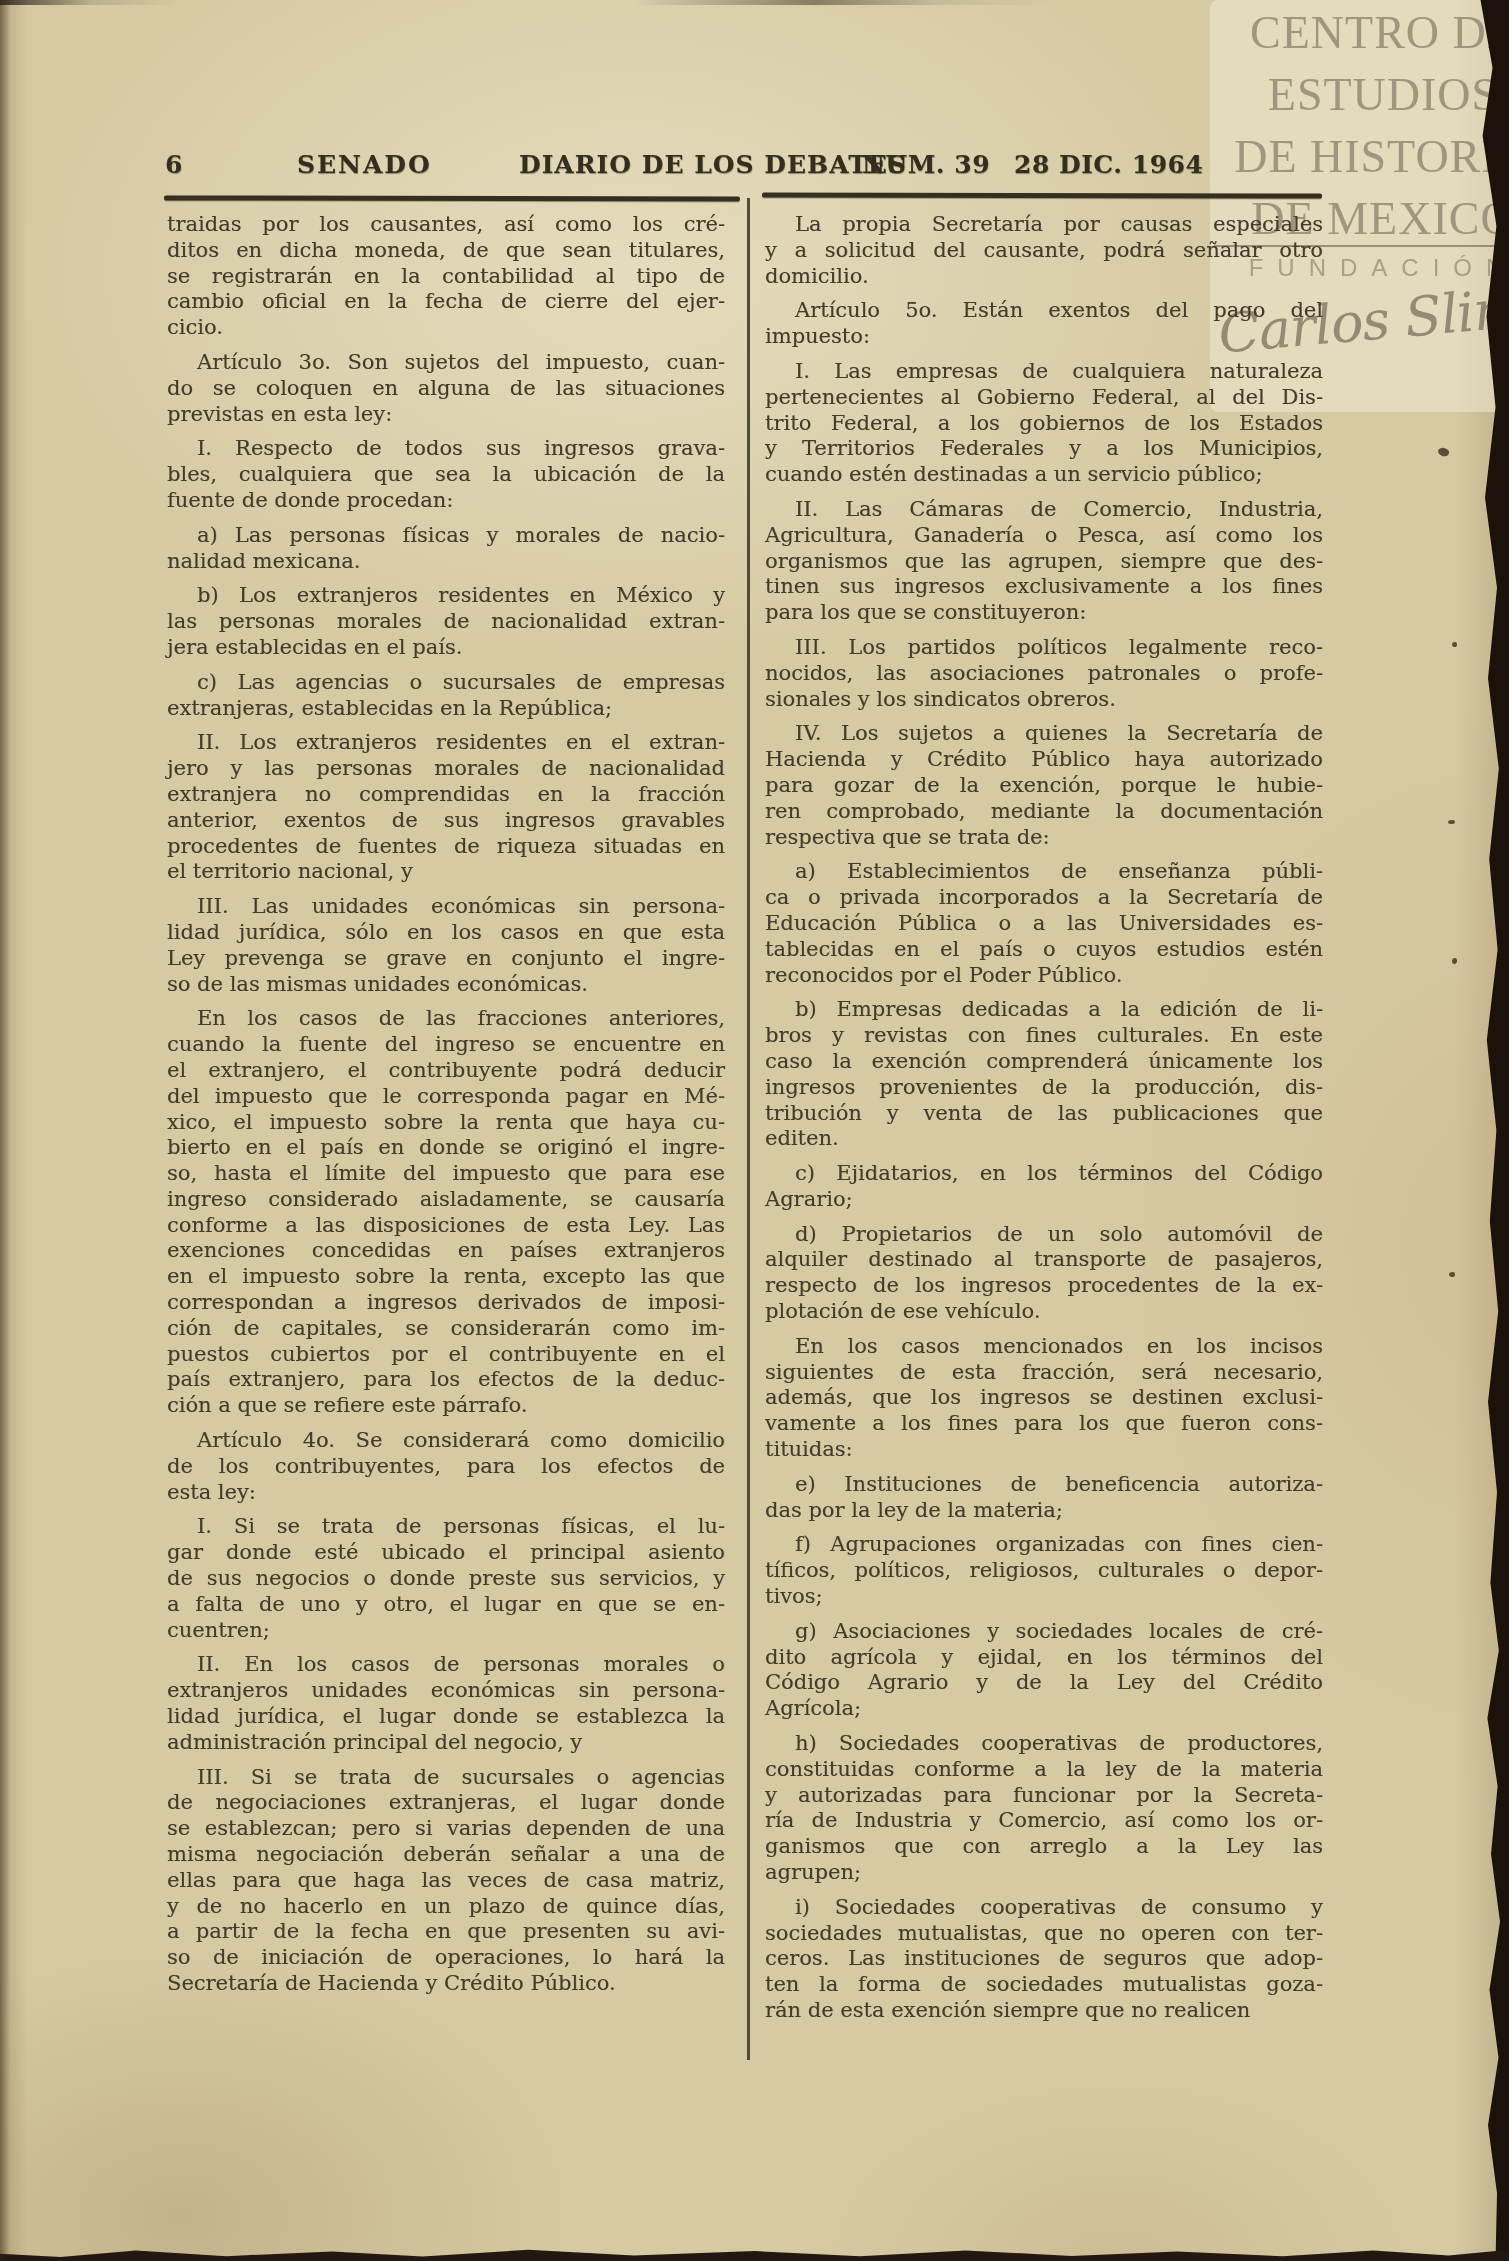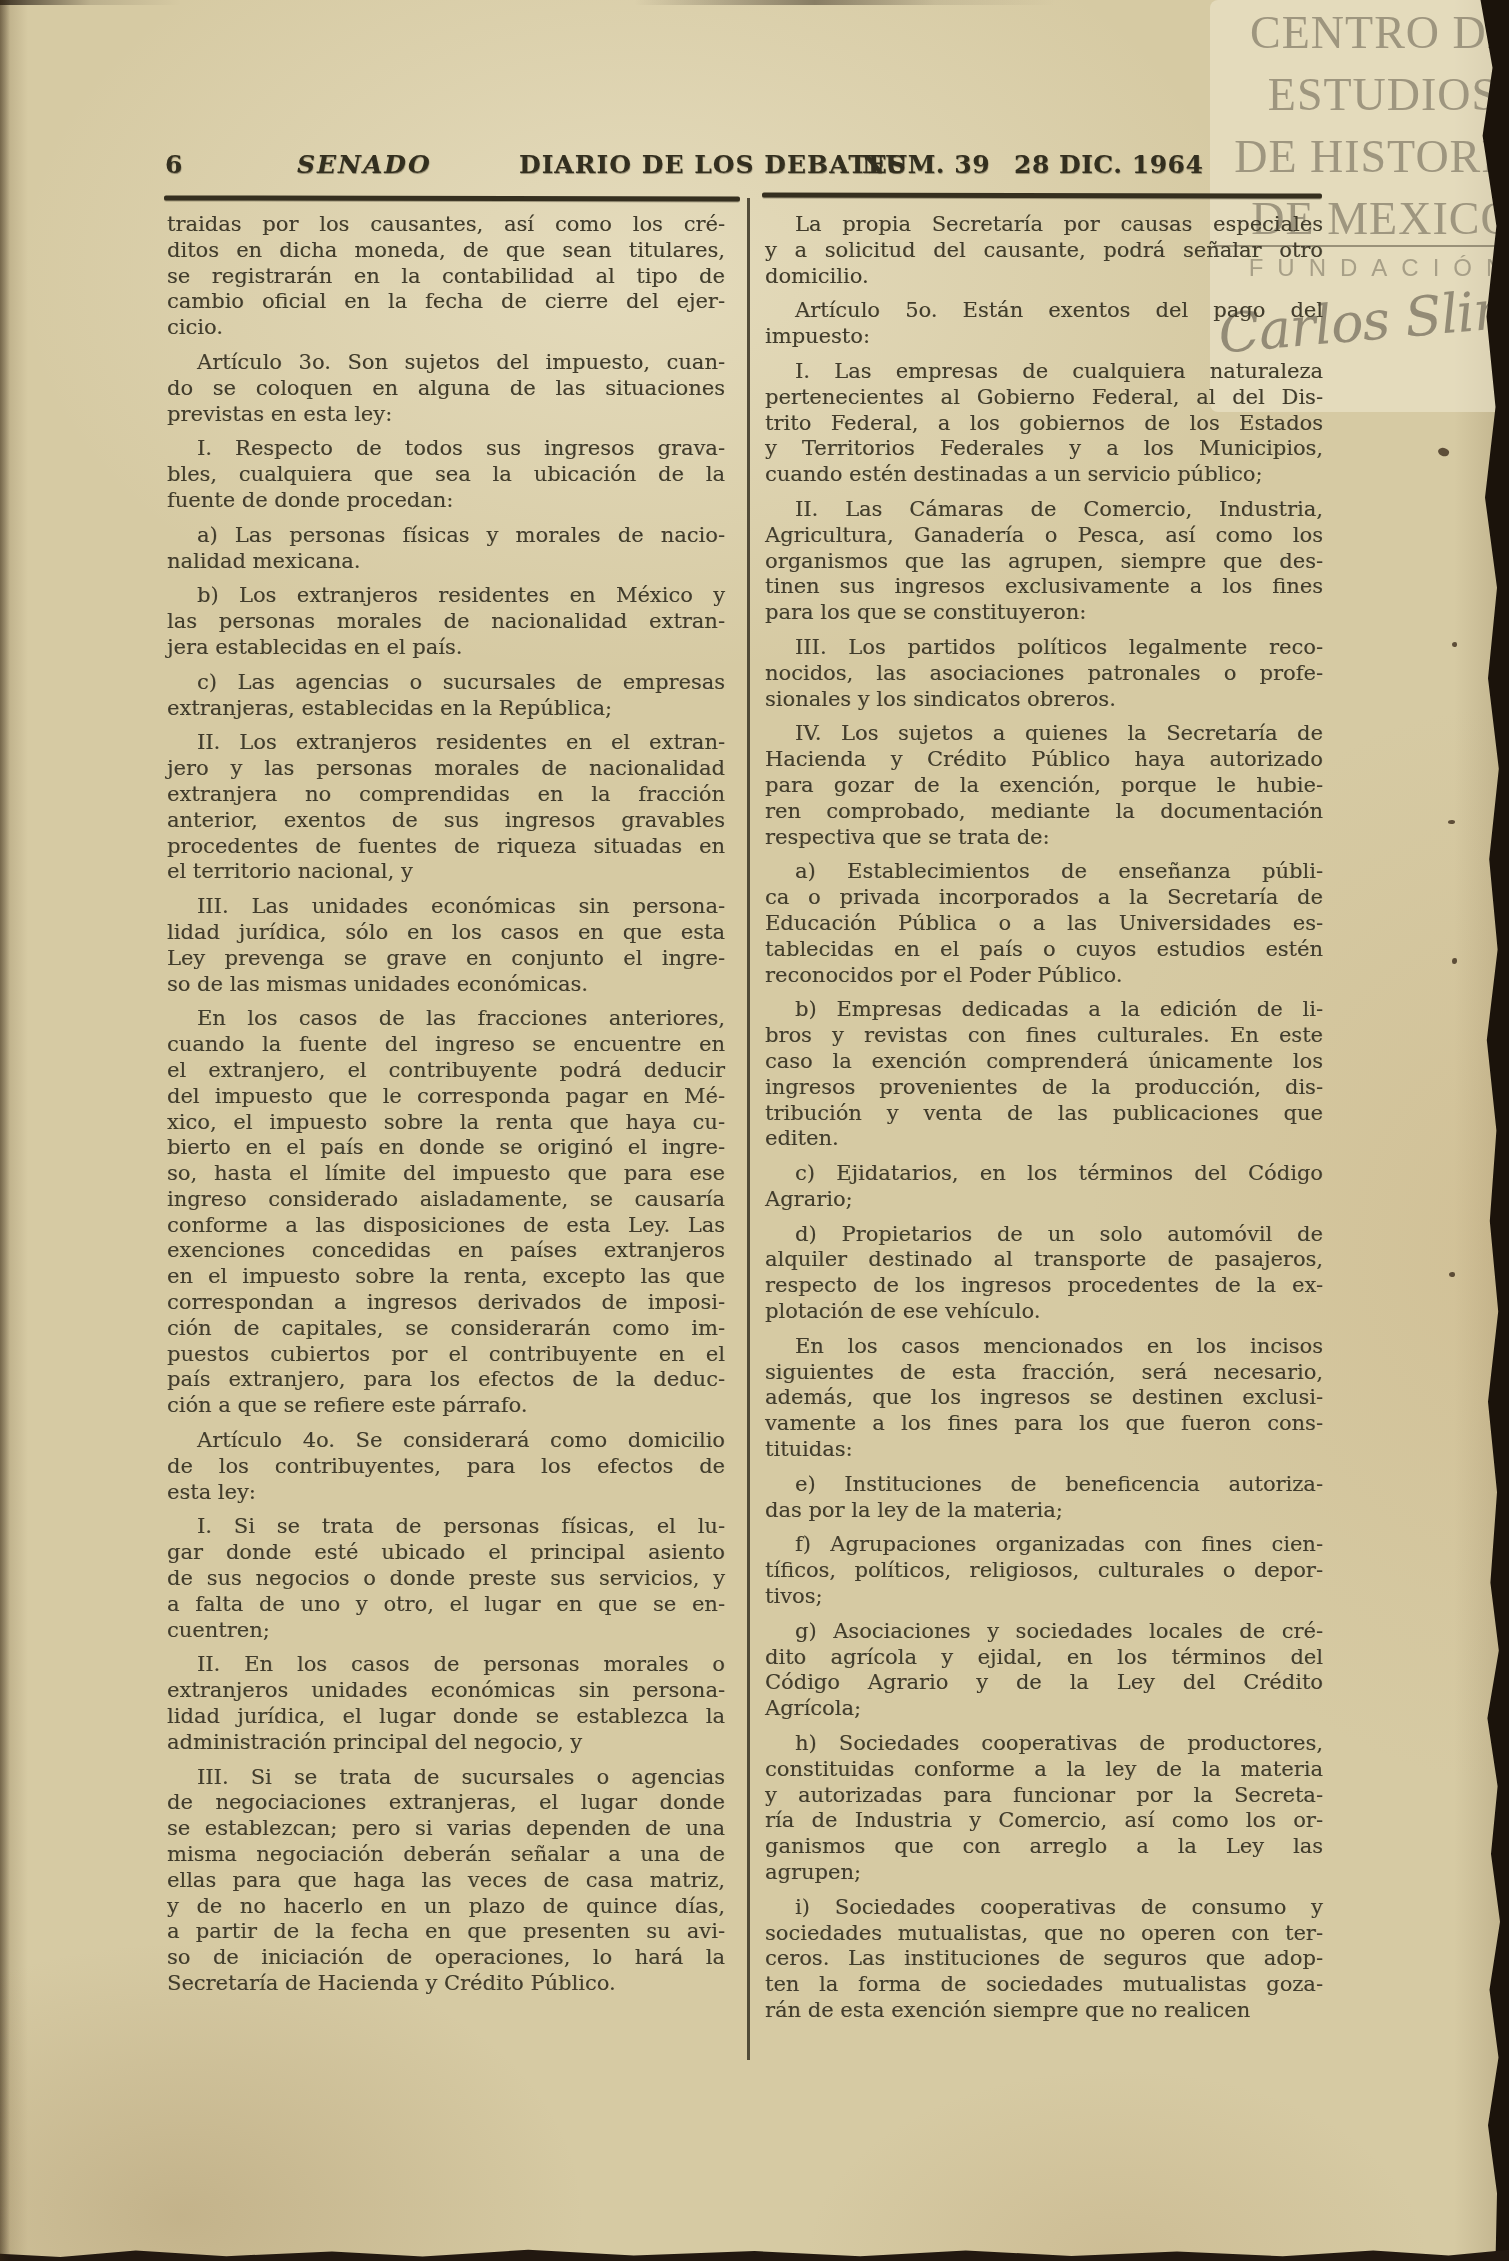--- a/index.html
+++ b/index.html
@@ -14,21 +14,21 @@
       linear-gradient(90deg, rgba(108,88,54,0.30) 0px, rgba(108,88,54,0) 28px),
       linear-gradient(270deg, rgba(108,88,54,0.22) 0px, rgba(108,88,54,0) 55px);
     font-family:"DejaVu Serif", serif;
   }
   .hdr-item{
     position:absolute;top:150px;font-weight:bold;font-size:25px;color:#332f1f;
     letter-spacing:0.5px;white-space:nowrap;
     text-shadow:0.5px 0.5px 0.7px rgba(48,42,26,0.45);
   }
   #h-page{left:165px;}
-  #h-senado{left:297px;letter-spacing:2px;font-style:italic;}
+  #h-senado{left:297px;letter-spacing:2px;}
   #h-title{left:479px;letter-spacing:1px;margin-left:40px;}
   #h-issue{left:862px;}
   #h-date{left:1014px;}
   .rule{
     position:absolute;height:5px;background:#352f1f;border-radius:2px;
     box-shadow:0 1px 0 rgba(53,47,31,0.35);
   }
   #rule-left{left:164px;top:196px;width:576px;transform:rotate(0.12deg);}
   #rule-right{left:762px;top:193px;width:560px;transform:rotate(0.10deg);}
   #col-divider{

